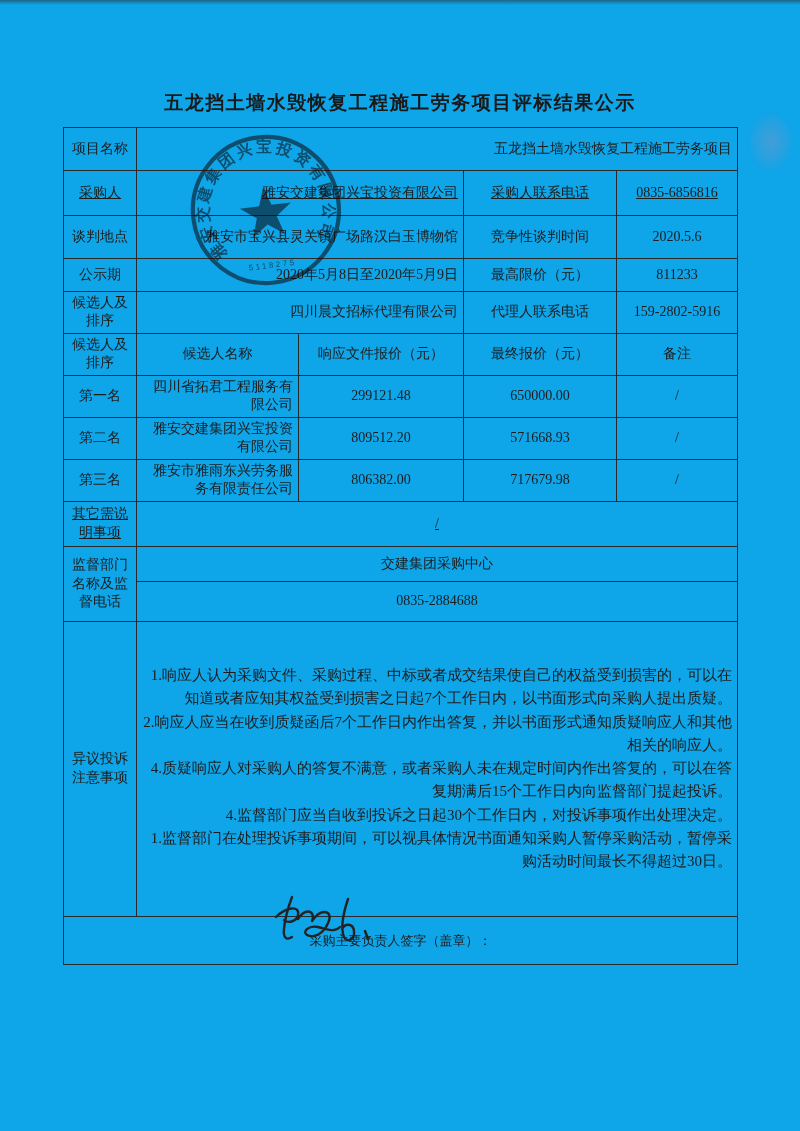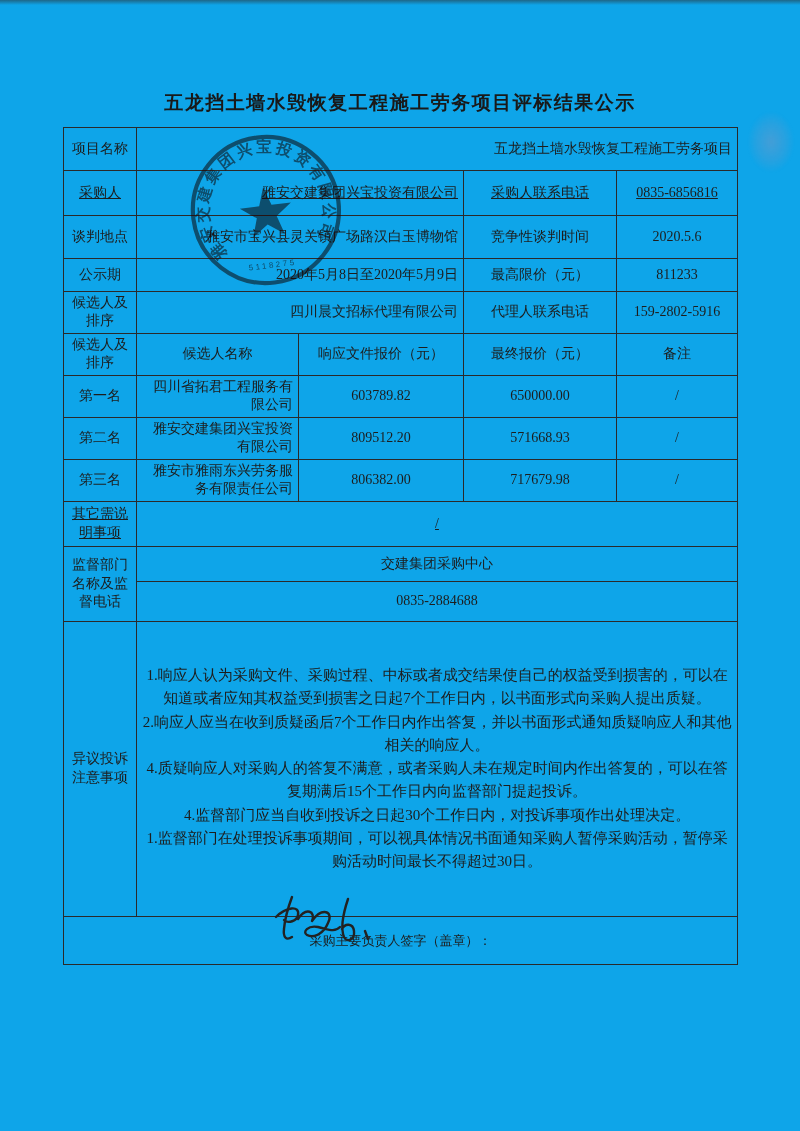--- a/index.html
+++ b/index.html
@@ -43,21 +43,21 @@
     overflow:hidden;
   }
   td.lab{ text-align:center; padding-left:5px; }
   td.val{ text-align:right; padding-left:7px; }
   td.c{ text-align:center; }
   tr.h43{height:43px;} tr.h45{height:45px;text-decoration:underline;} tr.h23{height:33px;}
   tr.h39{height:39px;} tr.h38{height:38px;} tr.h40{height:40px;}
   tr.h42{height:42px;} tr.h35{height:35px;} tr.h295{height:295px;}
   tr.h48{height:48px;}
   td.obj{ vertical-align:middle; padding:10px 9px; }
-  td.obj .obj-line{ font-size:15px; line-height:1.55; text-align:center; }
+  td.obj .obj-line{ font-size:15px; line-height:1.55; text-align:right; }
   td.sigcell{ text-align:center; padding-left:6px; font-size:13px; }
   .seal{
     position:absolute;left:186px;top:130px;width:160px;height:162px;
     opacity:.82;
     mix-blend-mode:multiply;
     transform:rotate(-7deg);
     pointer-events:none;
   }
   .sig-scribble{
     position:absolute;left:270px;top:891px;width:130px;height:58px;
@@ -114,21 +114,21 @@
       <tr class="h38">
         <td class="lab">候选人及排序</td>
         <td class="c">候选人名称</td>
         <td class="c">响应文件报价（元）</td>
         <td class="c">最终报价（元）</td>
         <td class="c">备注</td>
       </tr>
       <tr class="h40">
         <td class="lab">第一名</td>
         <td class="val">四川省拓君工程服务有限公司</td>
-        <td class="c">603789.82</td>
+        <td class="c">299121.48</td>
         <td class="c">650000.00</td>
         <td class="c">/</td>
       </tr>
       <tr class="h42">
         <td class="lab">第二名</td>
         <td class="val">雅安交建集团兴宝投资有限公司</td>
         <td class="c">809512.20</td>
         <td class="c">571668.93</td>
         <td class="c">/</td>
       </tr>

